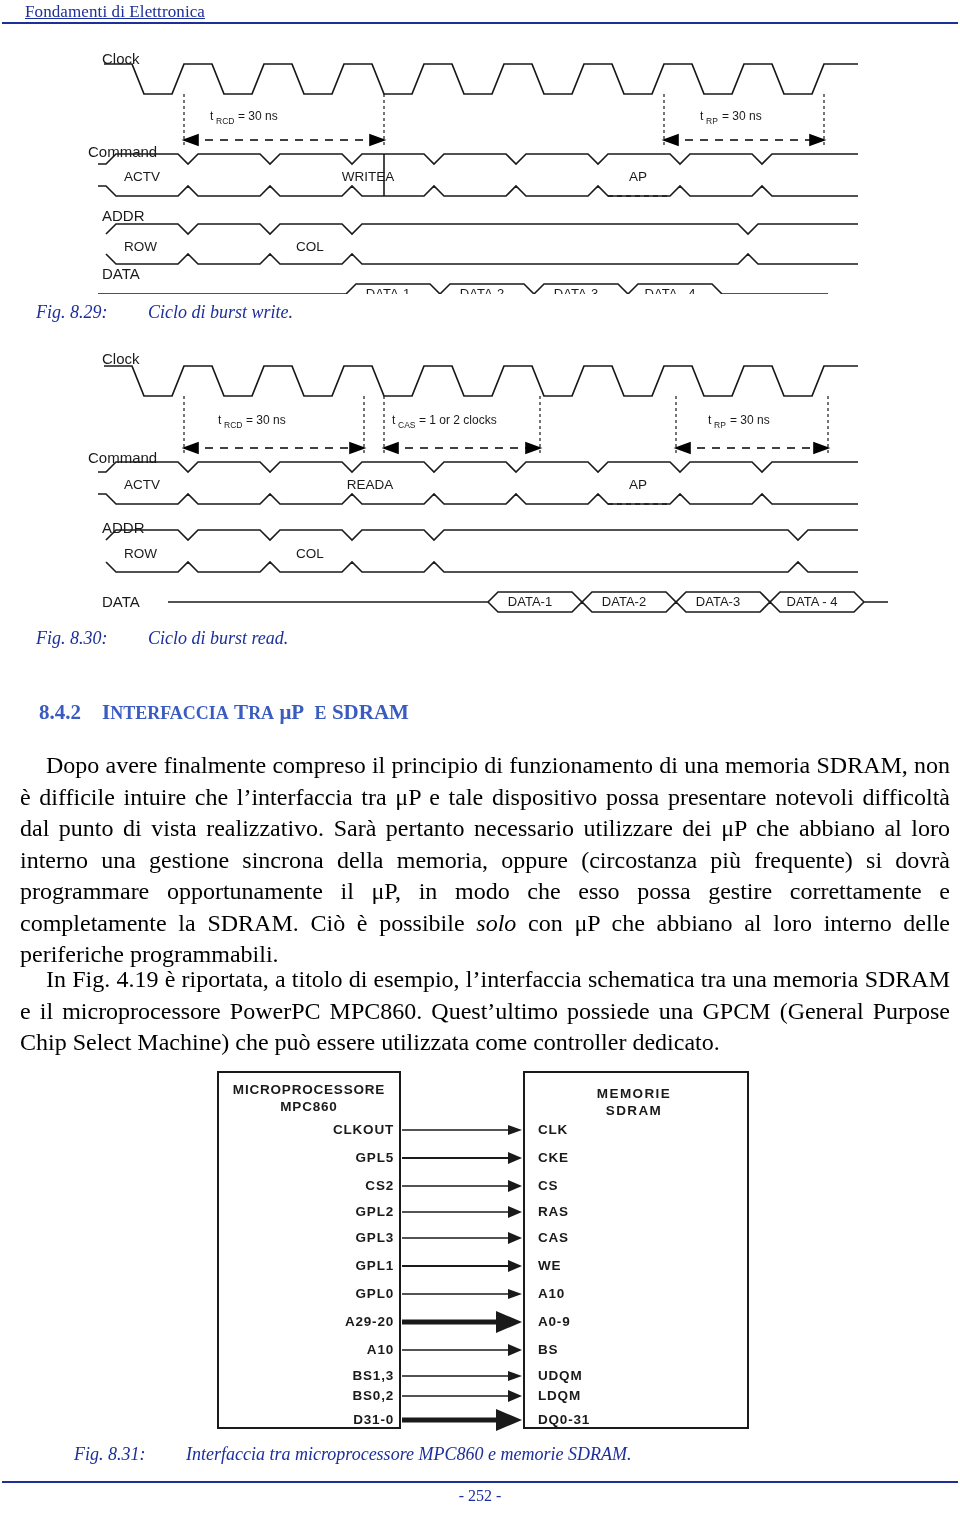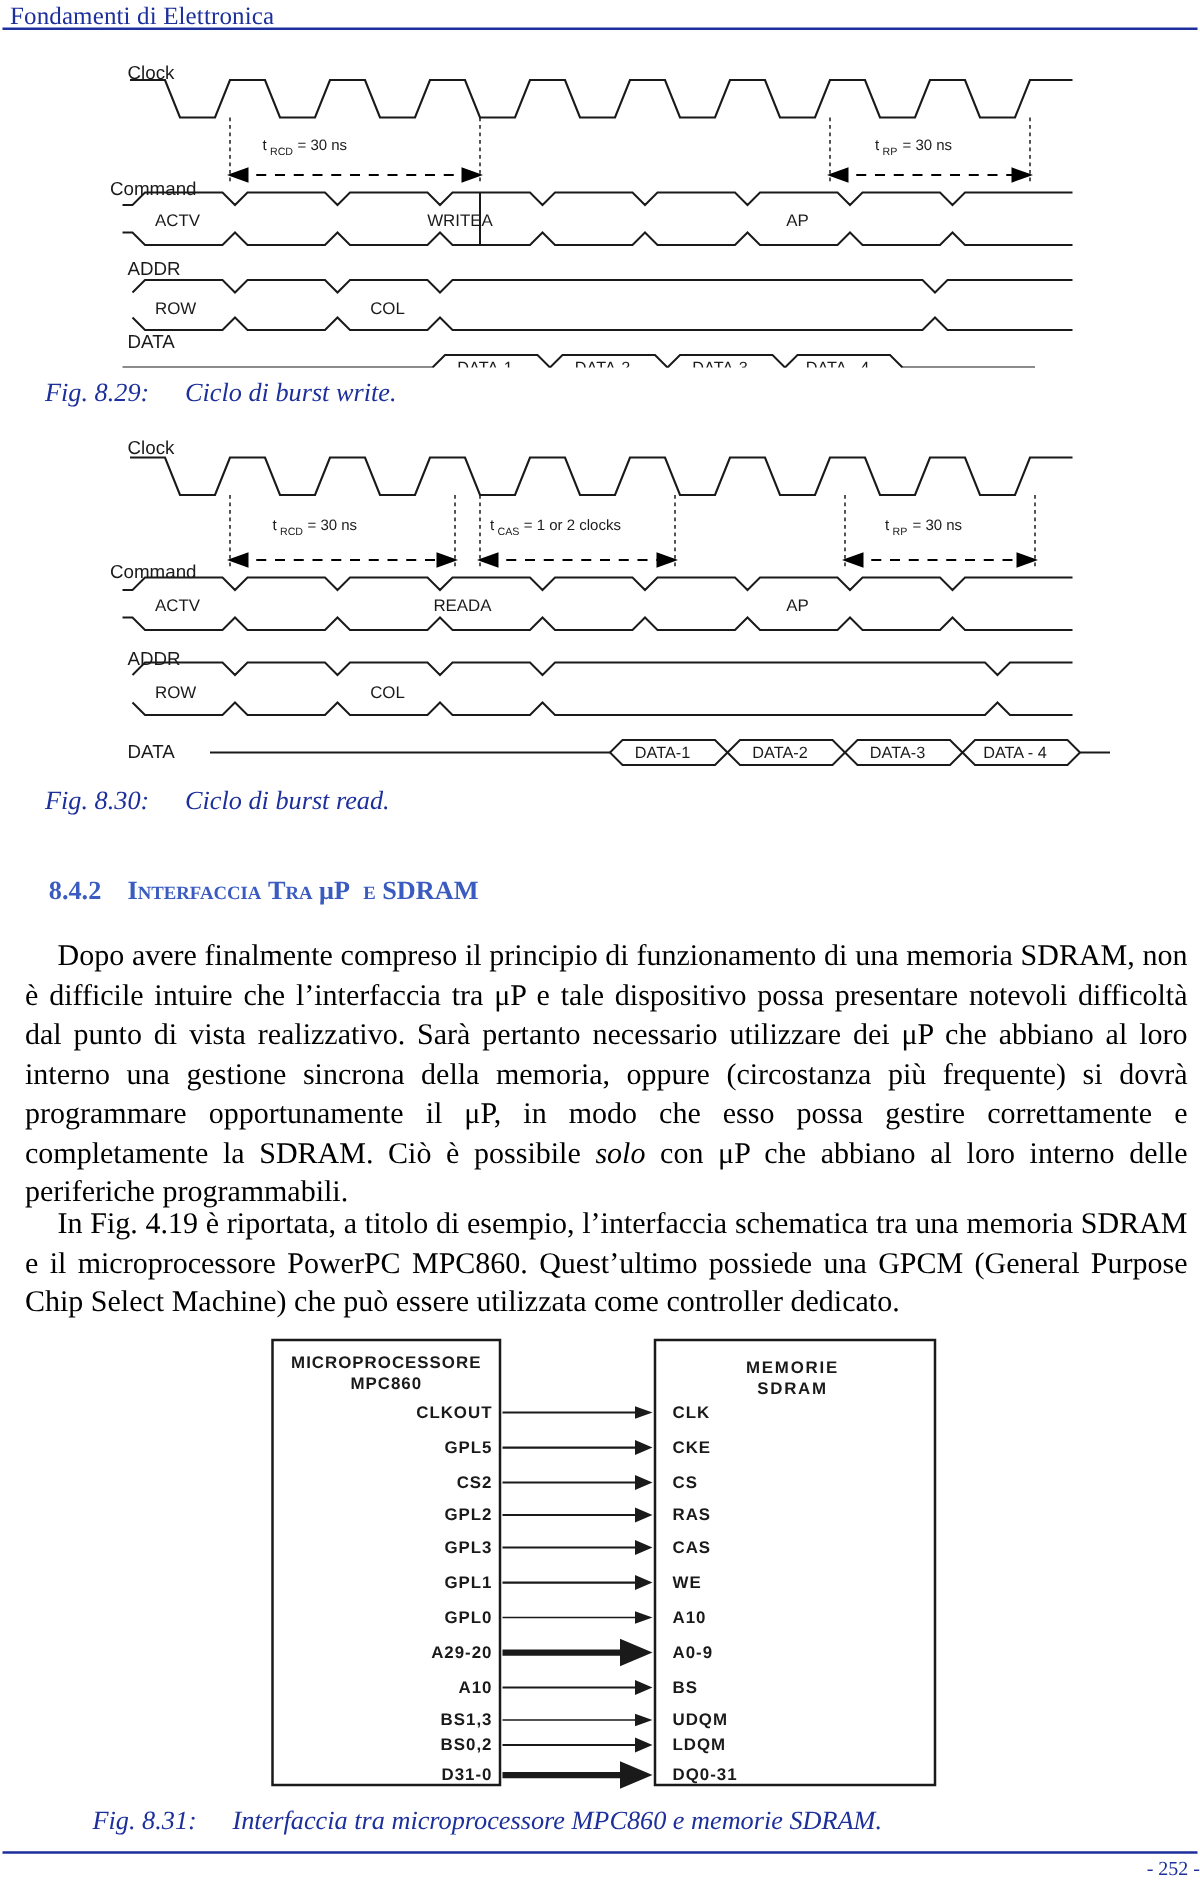--- a/index.html
+++ b/index.html
@@ -14,55 +14,56 @@
     overflow: hidden;
   }
 
   
   .page-header {
     position: absolute;
     left: 0; top: 0; width: 960px; height: 30px;
   }
   .header-title {
     position: absolute;
-    left: 8px; top: 2px;
-    font-size: 20px;
+    left: 25px; top: 2px;
+    font-size: 17px;
     color: #1c2f9b;
     letter-spacing: 0.1px;
     white-space: nowrap;
+    text-decoration: underline;
   }
   .header-rule {
     position: absolute;
     left: 2px; top: 22px; width: 956px; height: 2px;
     background: #1c2f9b;
   }
   .fig-caption {
     position: absolute;
     font-style: italic;
     color: #1c2f9b;
-    font-size: 21px;
+    font-size: 18px;
     white-space: nowrap;
   }
   .fig-caption .cap-num { display: inline-block; width: 112px; }
 
   
   .timing { position: absolute; }
   .tsvg { display: block; }
 
   
   .sec-head {
     position: absolute;
     left: 18px; top: 700px;
     font-size: 21px;
     font-weight: bold;
     color: #3a5bbf;
     white-space: nowrap;
   }
   .sec-head .sec-num { display: inline-block; width: 84px; text-align: center; }
-  .sec-head .sc { font-size: 15px; }
+  .sec-head .sc { font-size: 18px; }
   .sec-head .sc-cap { font-size: 21px; }
 
   
   .body-text {
     position: absolute;
     left: 20px;
     width: 930px;
     font-size: 24px;
     line-height: 31.5px;
     text-align: justify;
@@ -78,21 +79,21 @@
 
   
   .footer-rule {
     position: absolute;
     left: 2px; top: 1481px; width: 956px; height: 2px;
     background: #1c2f9b;
   }
   .footer-page {
     position: absolute;
     left: 0; top: 1487px; width: 960px;
-    text-align: right;
+    text-align: center;
     font-size: 16px;
     color: #1c2f9b;
   }
 </style>
 </head>
 <body>
 
 <div class="page-header">
   <div class="header-title">Fondamenti di Elettronica</div>
   <div class="header-rule"></div>

